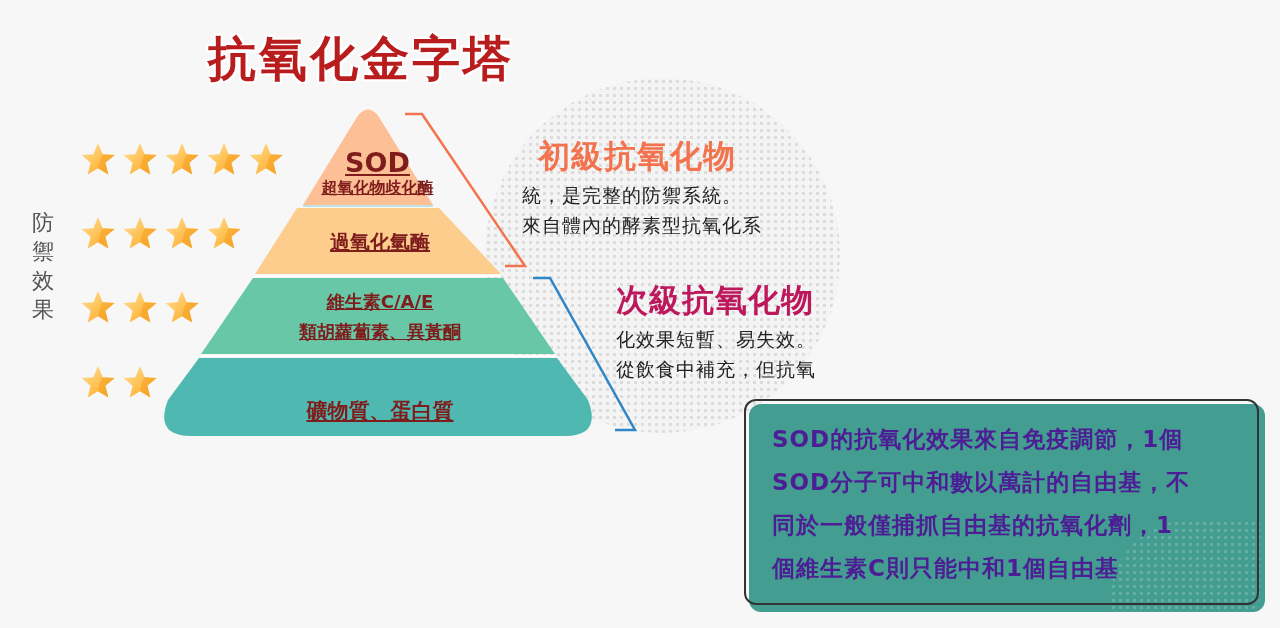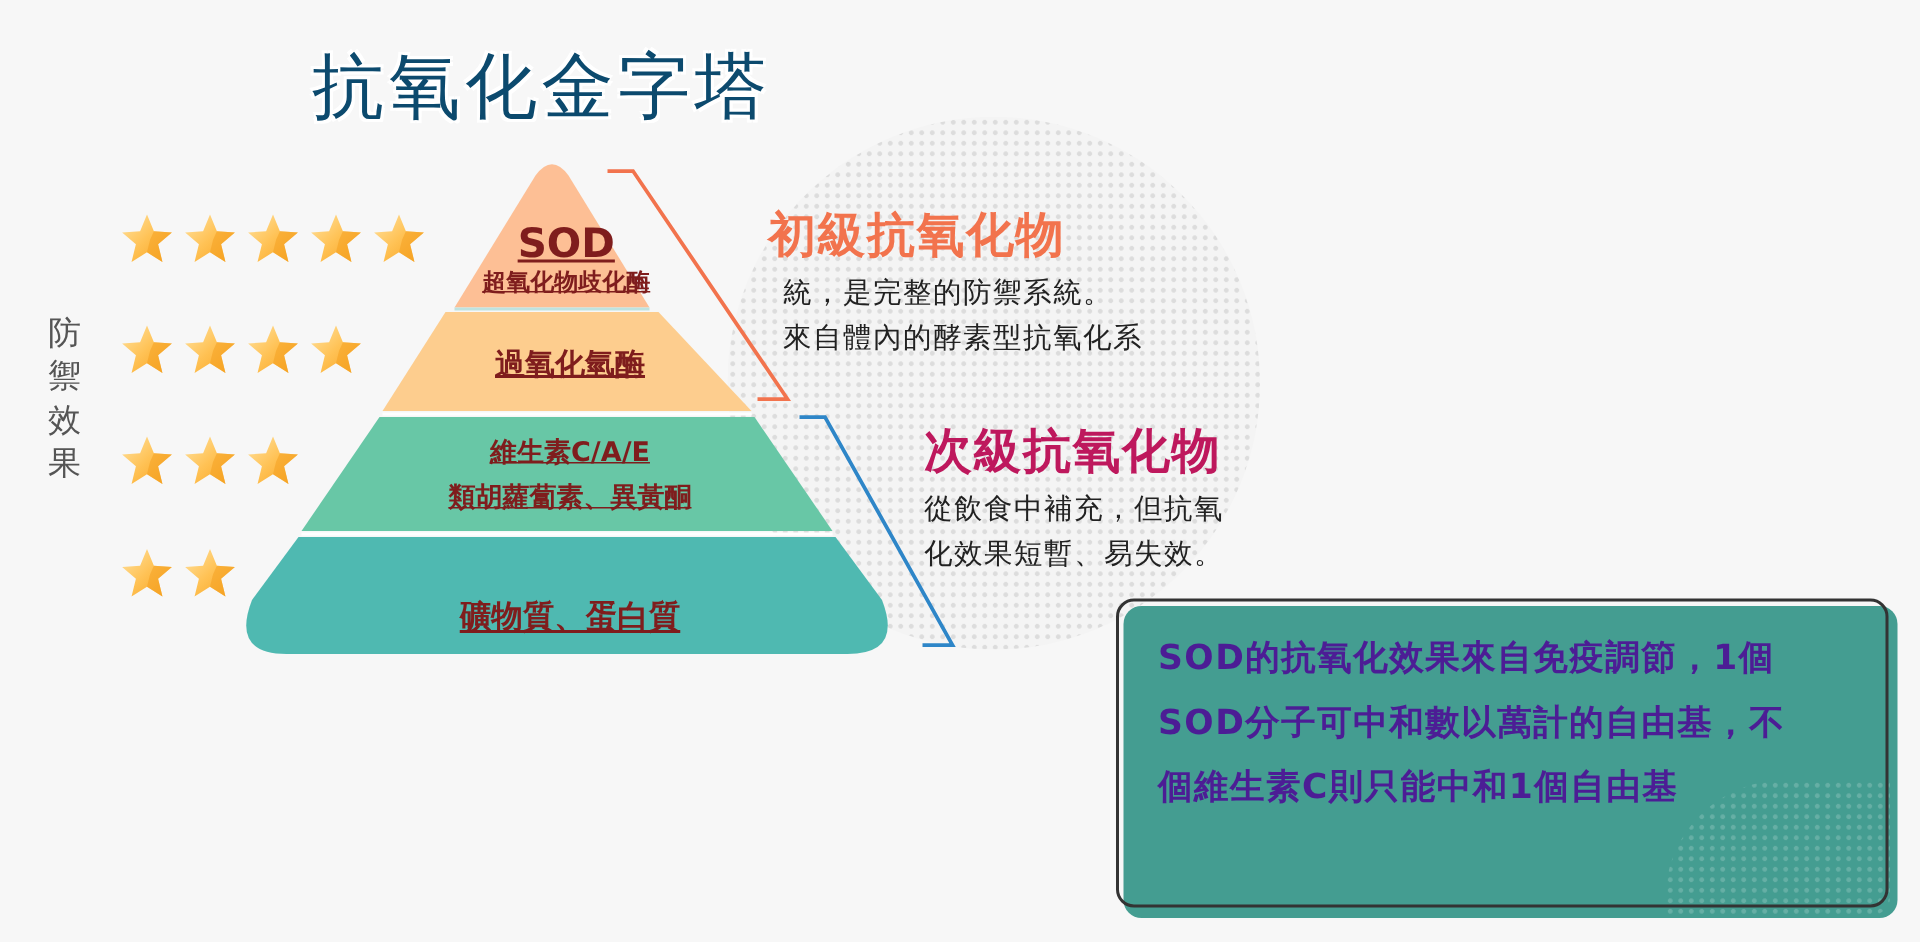--- a/index.html
+++ b/index.html
@@ -5,22 +5,22 @@
     html, body { margin: 0; padding: 0; }
     body {
       width: 1280px; height: 628px; overflow: hidden;
       background: #f7f7f7;
       font-family: "DejaVu Sans", "Liberation Sans", sans-serif;
       position: relative;
     }
     .abs { position: absolute; }
     .title {
       left: 208px; top: 26px;
-      font-size: 48px; font-weight: normal; letter-spacing: 3px;
-      color: #0c4a6e;
+      font-size: 48px; font-weight: bold; letter-spacing: 3px;
+      color: #b91c1c;
       text-shadow: 0 0 3px #fff, 0 0 3px #fff, 2px 2px 0 #fff, -2px -2px 0 #fff, 2px -2px 0 #fff, -2px 2px 0 #fff;
       line-height: 64px;
       white-space: nowrap;
     }
     .dot-circle {
       left: 485px; top: 78px; width: 355px; height: 355px; border-radius: 50%;
       background-image: radial-gradient(circle, #dcdcdc 1.4px, transparent 1.6px);
       background-size: 7px 7px;
       background-color: #f4f4f4;
     }
@@ -161,32 +161,33 @@
   <div style="font-size:27px; line-height:30px;">SOD</div>
   <div style="font-size:16px; line-height:20px;">超氧化物歧化酶</div>
 </div>
 <div class="abs layer-text" style="left:280px; top:228px; width:200px; font-size:20px; line-height:28px;">過氧化氫酶</div>
 <div class="abs layer-text" style="left:250px; top:287px; width:260px; font-size:18px; line-height:30px;">
   <div>維生素C/A/E</div>
   <div>類胡蘿蔔素、異黃酮</div>
 </div>
 <div class="abs layer-text" style="left:270px; top:397px; width:220px; font-size:21px; line-height:28px;">礦物質、蛋白質</div>
 
-<div class="abs heading" style="left:512px; top:136px; color:#f2734d;">初級抗氧化物</div>
+<div class="abs heading" style="left:538px; top:136px; color:#f2734d;">初級抗氧化物</div>
 <div class="abs desc" style="left:522px; top:180px;">
   <div>統，是完整的防禦系統。</div>
   <div>來自體內的酵素型抗氧化系</div>
 </div>
 
 <div class="abs heading" style="left:616px; top:280px; color:#be185d;">次級抗氧化物</div>
 <div class="abs desc" style="left:616px; top:324px;">
+  <div>化效果短暫、易失效。</div>
   <div>從飲食中補充，但抗氧</div>
-  <div>化效果短暫、易失效。</div>
 </div>
 
 <div class="abs note-shadow"></div>
 <div class="abs note-dots"></div>
 <div class="abs note-border"></div>
 <div class="abs note-text">
   <div>SOD的抗氧化效果來自免疫調節，1個</div>
   <div>SOD分子可中和數以萬計的自由基，不</div>
+  <div>同於一般僅捕抓自由基的抗氧化劑，1</div>
   <div>個維生素C則只能中和1個自由基</div>
 </div>
 
 </body></html>

